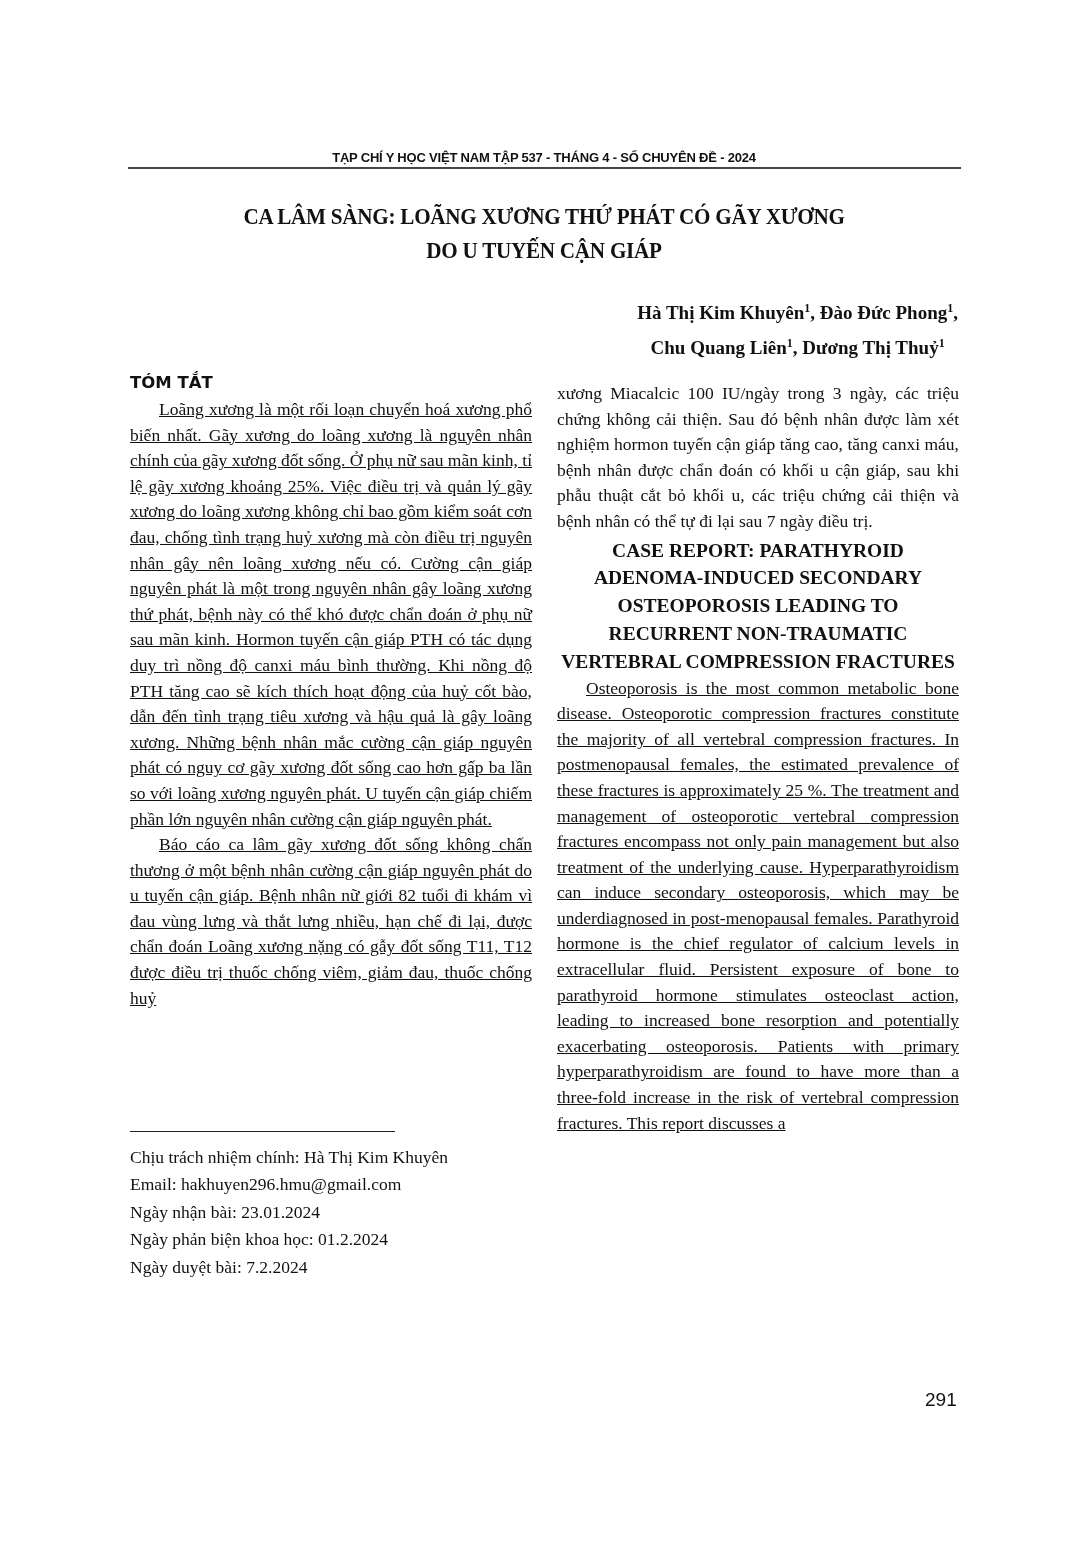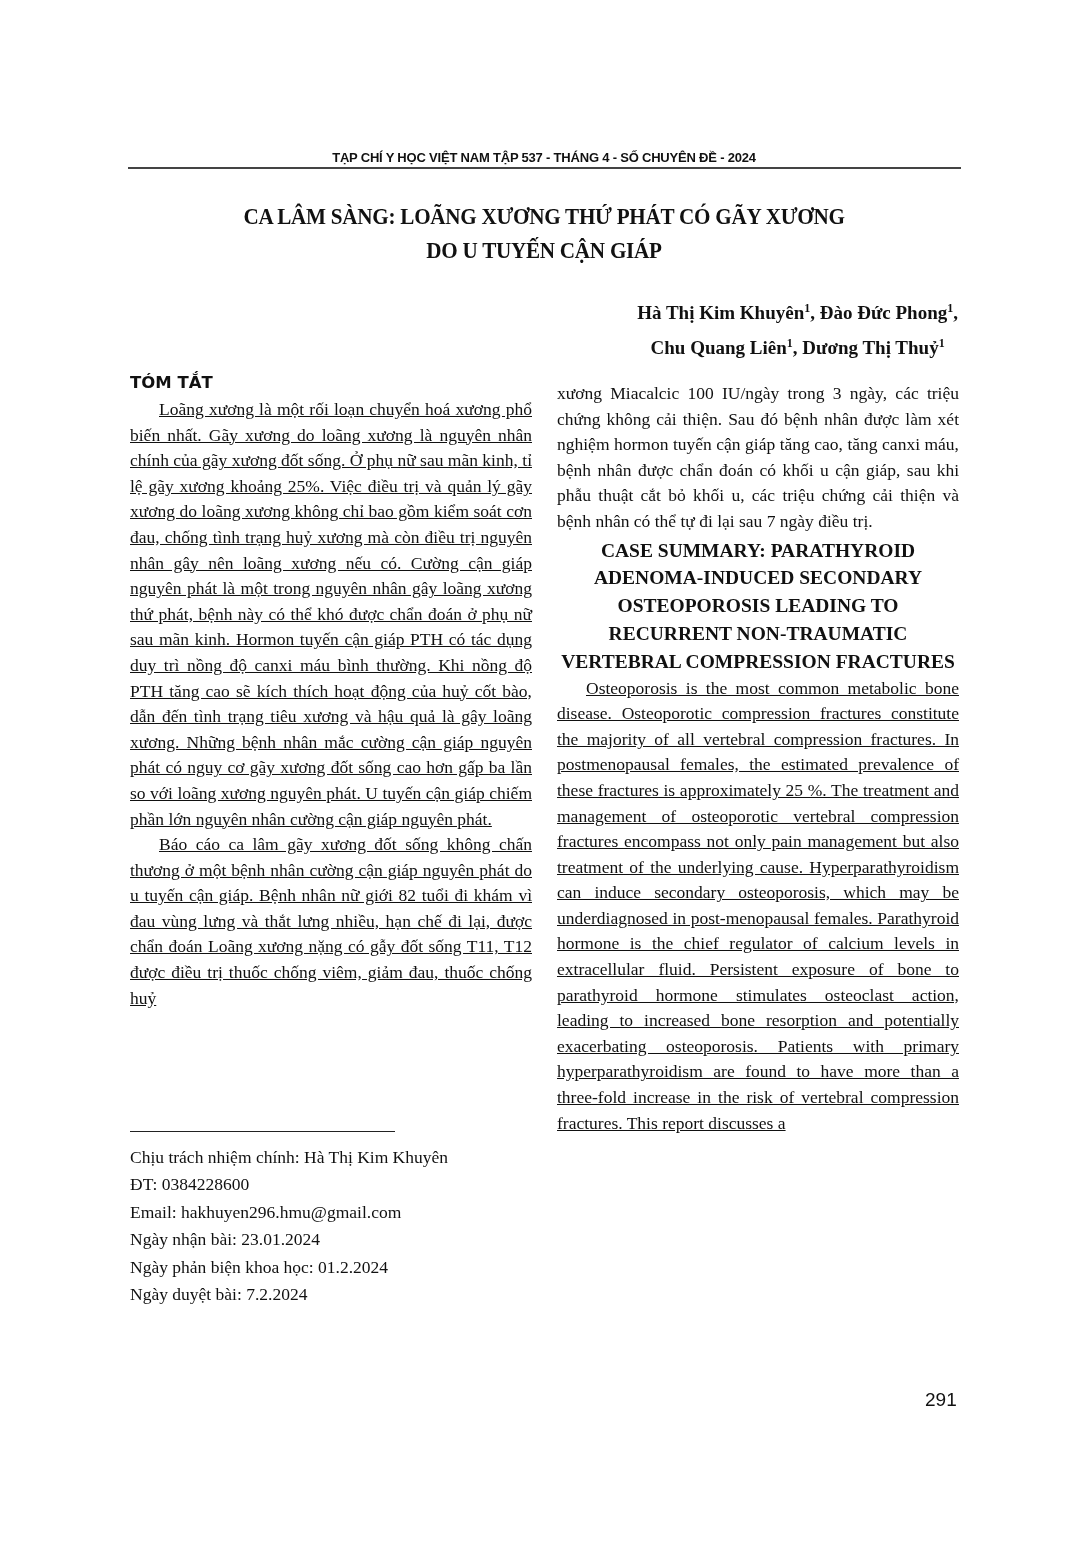--- a/index.html
+++ b/index.html
@@ -81,27 +81,26 @@
 
   <div class="col col-left">
     <div class="section-head">TÓM TẮT</div>
     <p class="para">Loãng xương là một rối loạn chuyển hoá xương phổ biến nhất. Gãy xương do loãng xương là nguyên nhân chính của gãy xương đốt sống. Ở phụ nữ sau mãn kinh, tỉ lệ gãy xương khoảng 25%. Việc điều trị và quản lý gãy xương do loãng xương không chỉ bao gồm kiểm soát cơn đau, chống tình trạng huỷ xương mà còn điều trị nguyên nhân gây nên loãng xương nếu có. Cường cận giáp nguyên phát là một trong nguyên nhân gây loãng xương thứ phát, bệnh này có thể khó được chẩn đoán ở phụ nữ sau mãn kinh. Hormon tuyến cận giáp PTH có tác dụng duy trì nồng độ canxi máu bình thường. Khi nồng độ PTH tăng cao sẽ kích thích hoạt động của huỷ cốt bào, dẫn đến tình trạng tiêu xương và hậu quả là gây loãng xương. Những bệnh nhân mắc cường cận giáp nguyên phát có nguy cơ gãy xương đốt sống cao hơn gấp ba lần so với loãng xương nguyên phát. U tuyến cận giáp chiếm phần lớn nguyên nhân cường cận giáp nguyên phát.</p>
     <p class="para">Báo cáo ca lâm gãy xương đốt sống không chấn thương ở một bệnh nhân cường cận giáp nguyên phát do u tuyến cận giáp. Bệnh nhân nữ giới 82 tuổi đi khám vì đau vùng lưng và thắt lưng nhiều, hạn chế đi lại, được chẩn đoán Loãng xương nặng có gẫy đốt sống T11, T12 được điều trị thuốc chống viêm, giảm đau, thuốc chống huỷ</p>
   </div>
 
   <div class="footnote-rule"></div>
   <div class="footnotes">
     <div>Chịu trách nhiệm chính: Hà Thị Kim Khuyên</div>
-    <div>ĐT: 0384228600</div>
     <div>Email: hakhuyen296.hmu@gmail.com</div>
     <div>Ngày nhận bài: 23.01.2024</div>
     <div>Ngày phản biện khoa học: 01.2.2024</div>
     <div>Ngày duyệt bài: 7.2.2024</div>
   </div>
 
   <div class="col col-right">
     <p class="para-noindent">xương Miacalcic 100 IU/ngày trong 3 ngày, các triệu chứng không cải thiện. Sau đó bệnh nhân được làm xét nghiệm hormon tuyến cận giáp tăng cao, tăng canxi máu, bệnh nhân được chẩn đoán có khối u cận giáp, sau khi phẫu thuật cắt bỏ khối u, các triệu chứng cải thiện và bệnh nhân có thể tự đi lại sau 7 ngày điều trị.</p>
-    <div class="summary-title">CASE SUMMARY: PARATHYROID ADENOMA-INDUCED SECONDARY OSTEOPOROSIS LEADING TO RECURRENT NON-TRAUMATIC VERTEBRAL COMPRESSION FRACTURES</div>
+    <div class="summary-title">CASE REPORT: PARATHYROID ADENOMA-INDUCED SECONDARY OSTEOPOROSIS LEADING TO RECURRENT NON-TRAUMATIC VERTEBRAL COMPRESSION FRACTURES</div>
     <p class="para">Osteoporosis is the most common metabolic bone disease. Osteoporotic compression fractures constitute the majority of all vertebral compression fractures. In postmenopausal females, the estimated prevalence of these fractures is approximately 25 %. The treatment and management of osteoporotic vertebral compression fractures encompass not only pain management but also treatment of the underlying cause. Hyperparathyroidism can induce secondary osteoporosis, which may be underdiagnosed in post-menopausal females. Parathyroid hormone is the chief regulator of calcium levels in extracellular fluid. Persistent exposure of bone to parathyroid hormone stimulates osteoclast action, leading to increased bone resorption and potentially exacerbating osteoporosis. Patients with primary hyperparathyroidism are found to have more than a three-fold increase in the risk of vertebral compression fractures. This report discusses a</p>
   </div>
 
   <div class="page-number">291</div>
 </div>
 
 </body></html>

